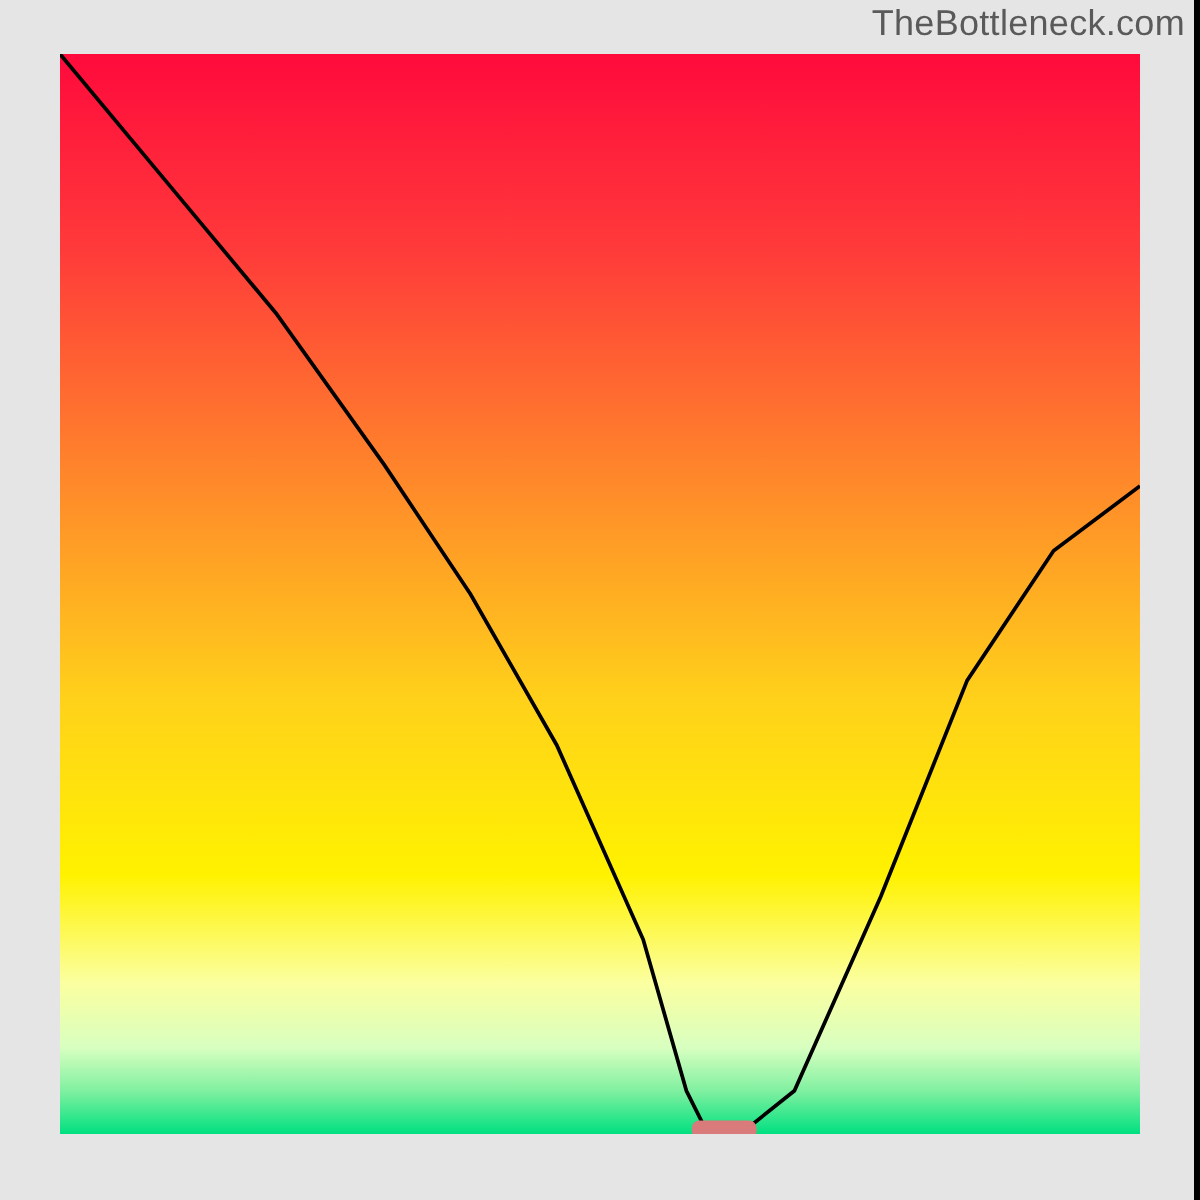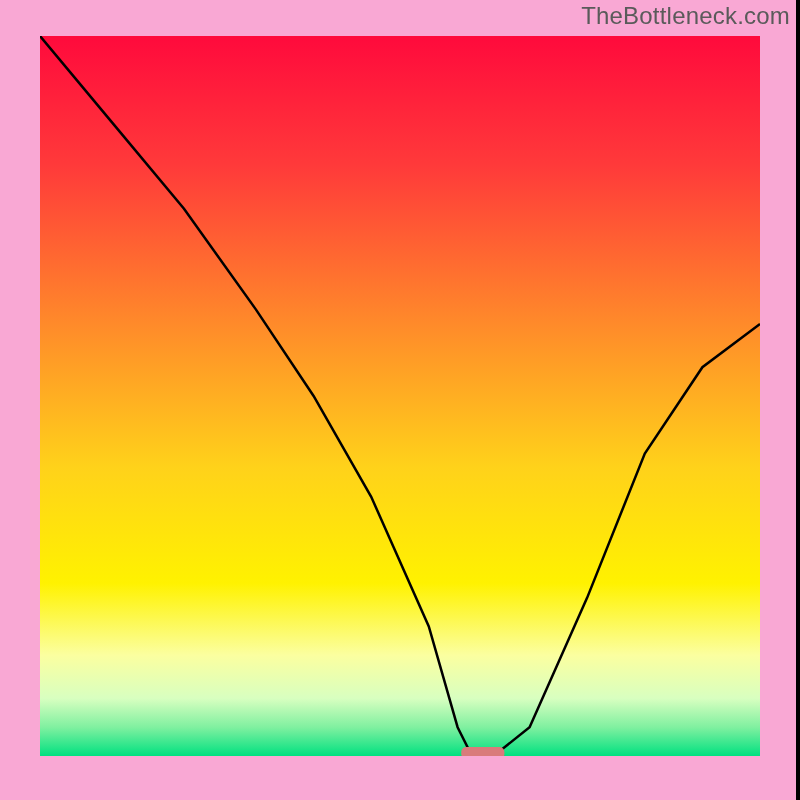--- a/index.html
+++ b/index.html
@@ -7,21 +7,21 @@
     padding: 0;
     width: 800px;
     height: 800px;
     background: #000;
     overflow: hidden;
   }
   .outer {
     position: relative;
     width: 796px;
     height: 800px;
-    background: #f9a8d4;
+    background: #e5e5e5;
   }
   .watermark {
     position: absolute;
     top: 2px;
     right: 6px;
     font-family: Arial, Helvetica, sans-serif;
     font-size: 24px;
     color: #5a5a5a;
     font-weight: 500;
     letter-spacing: 0.2px;

